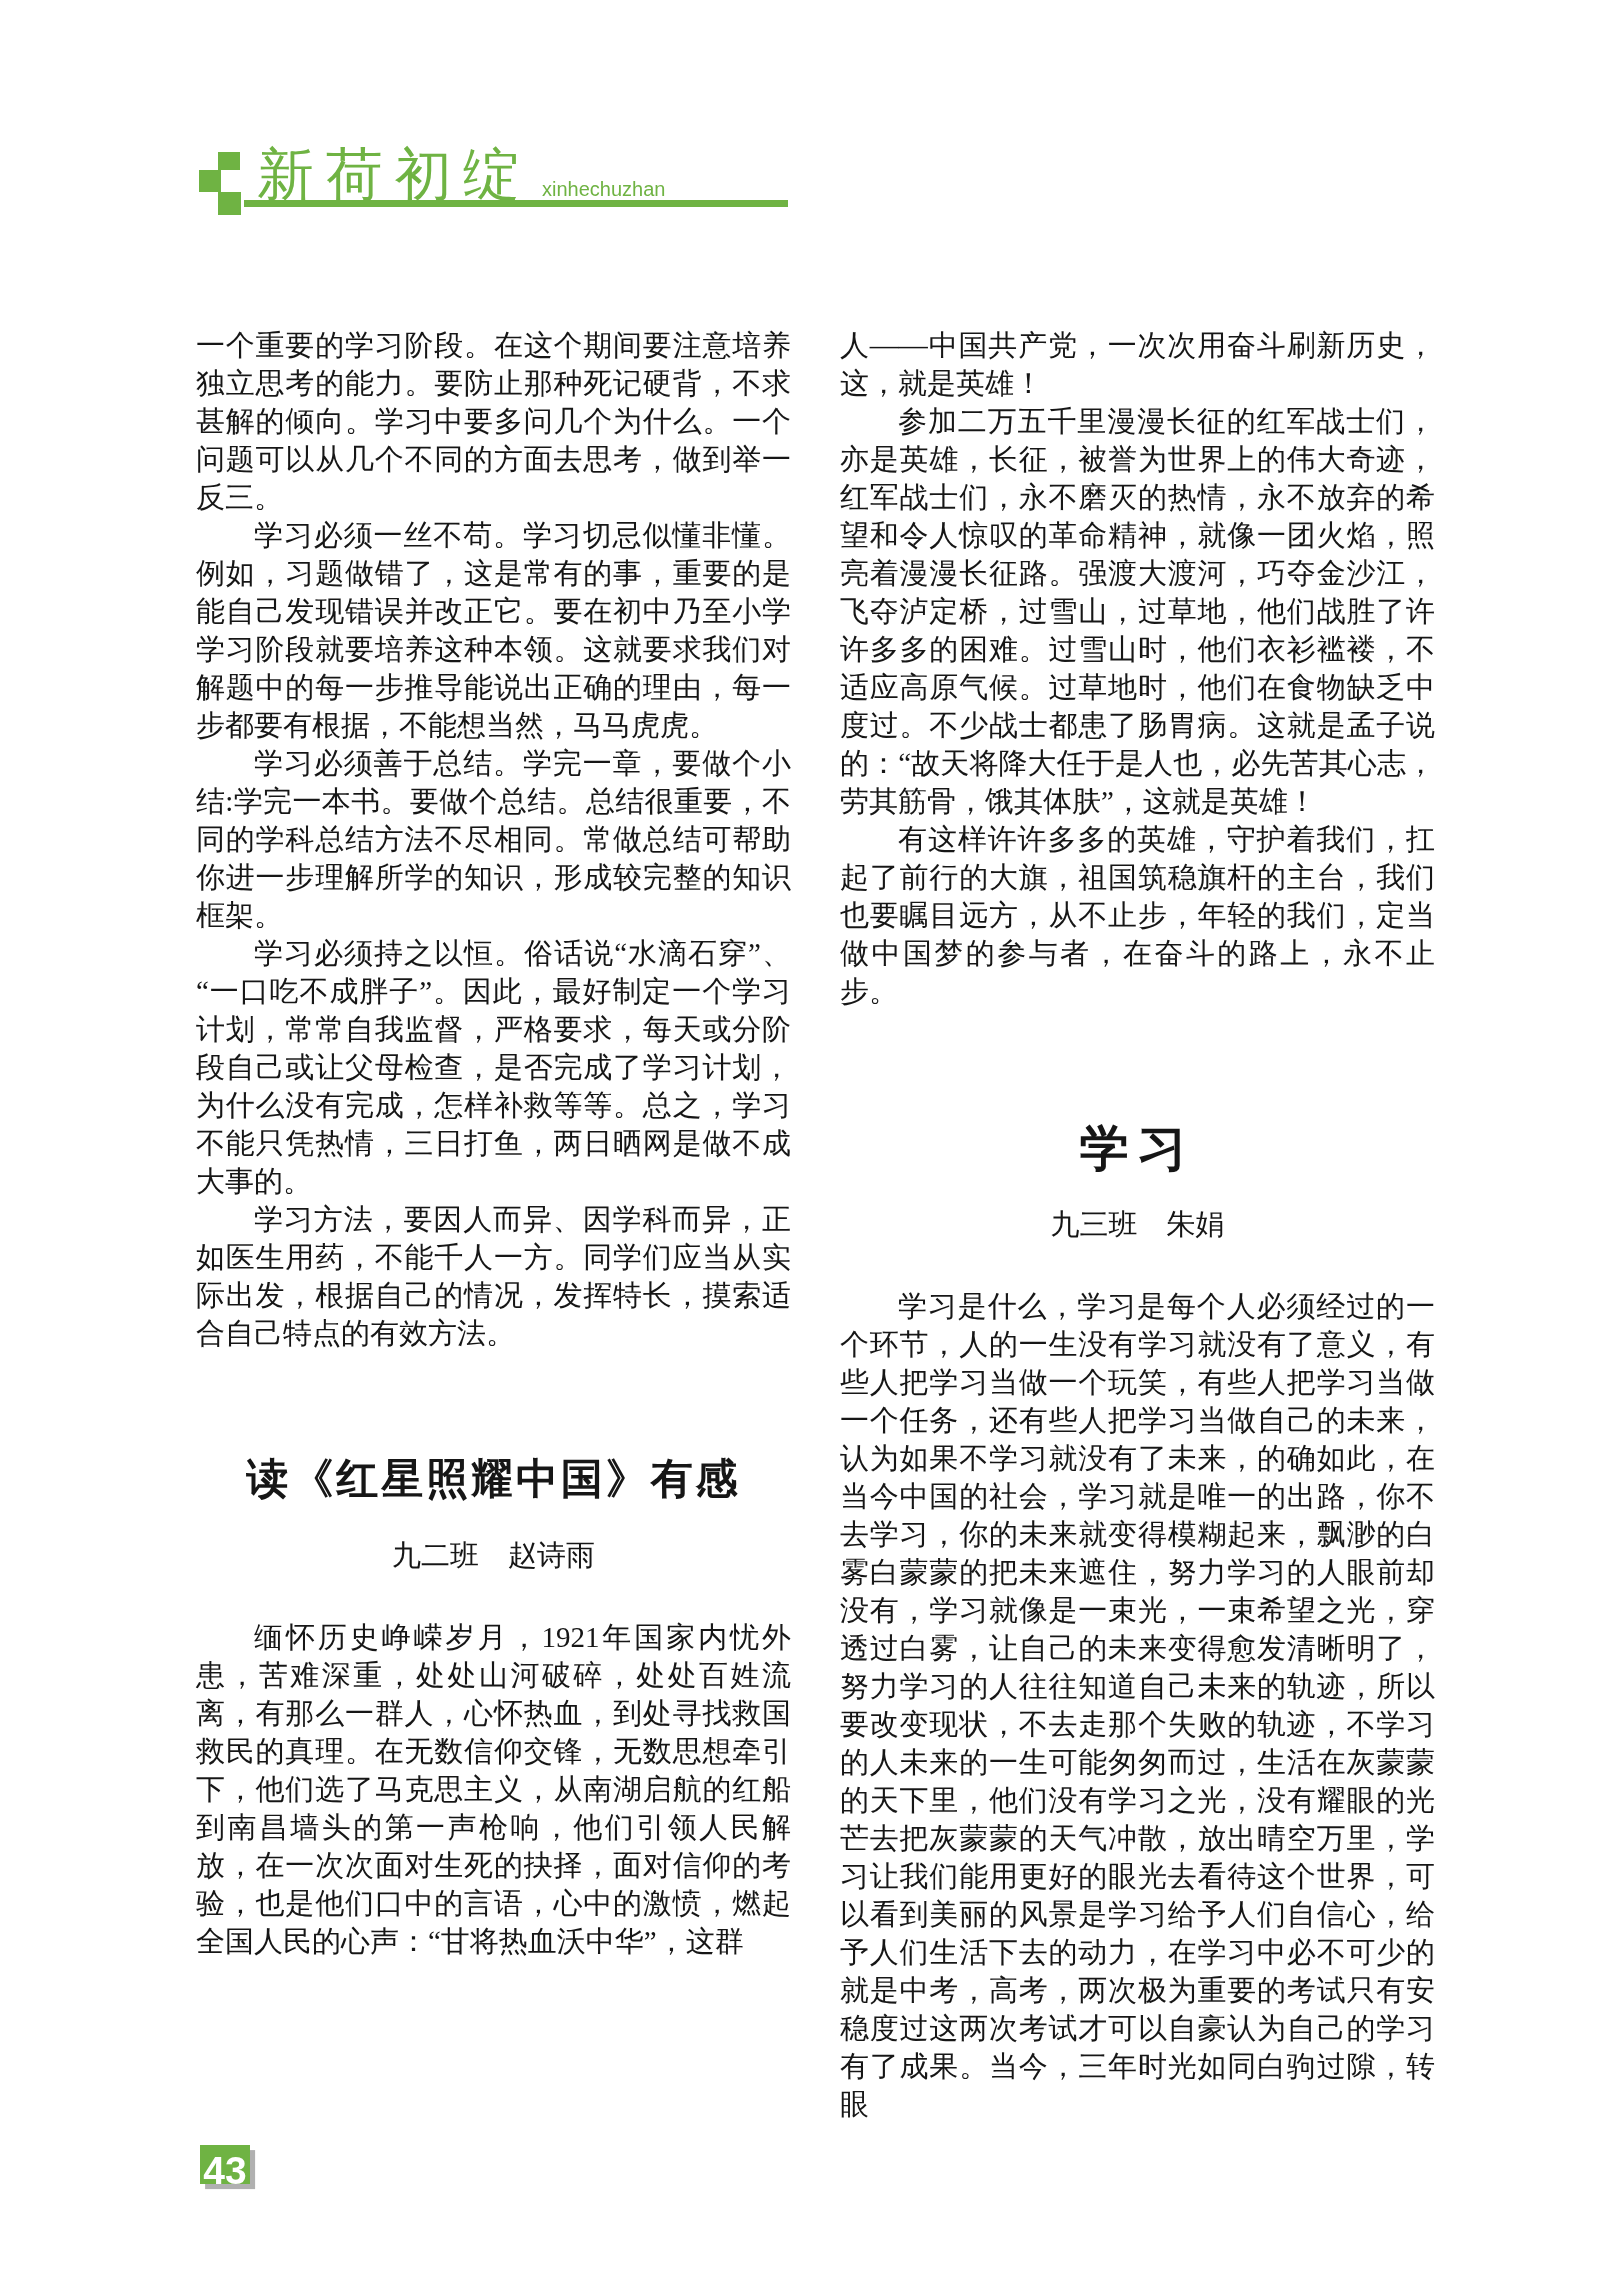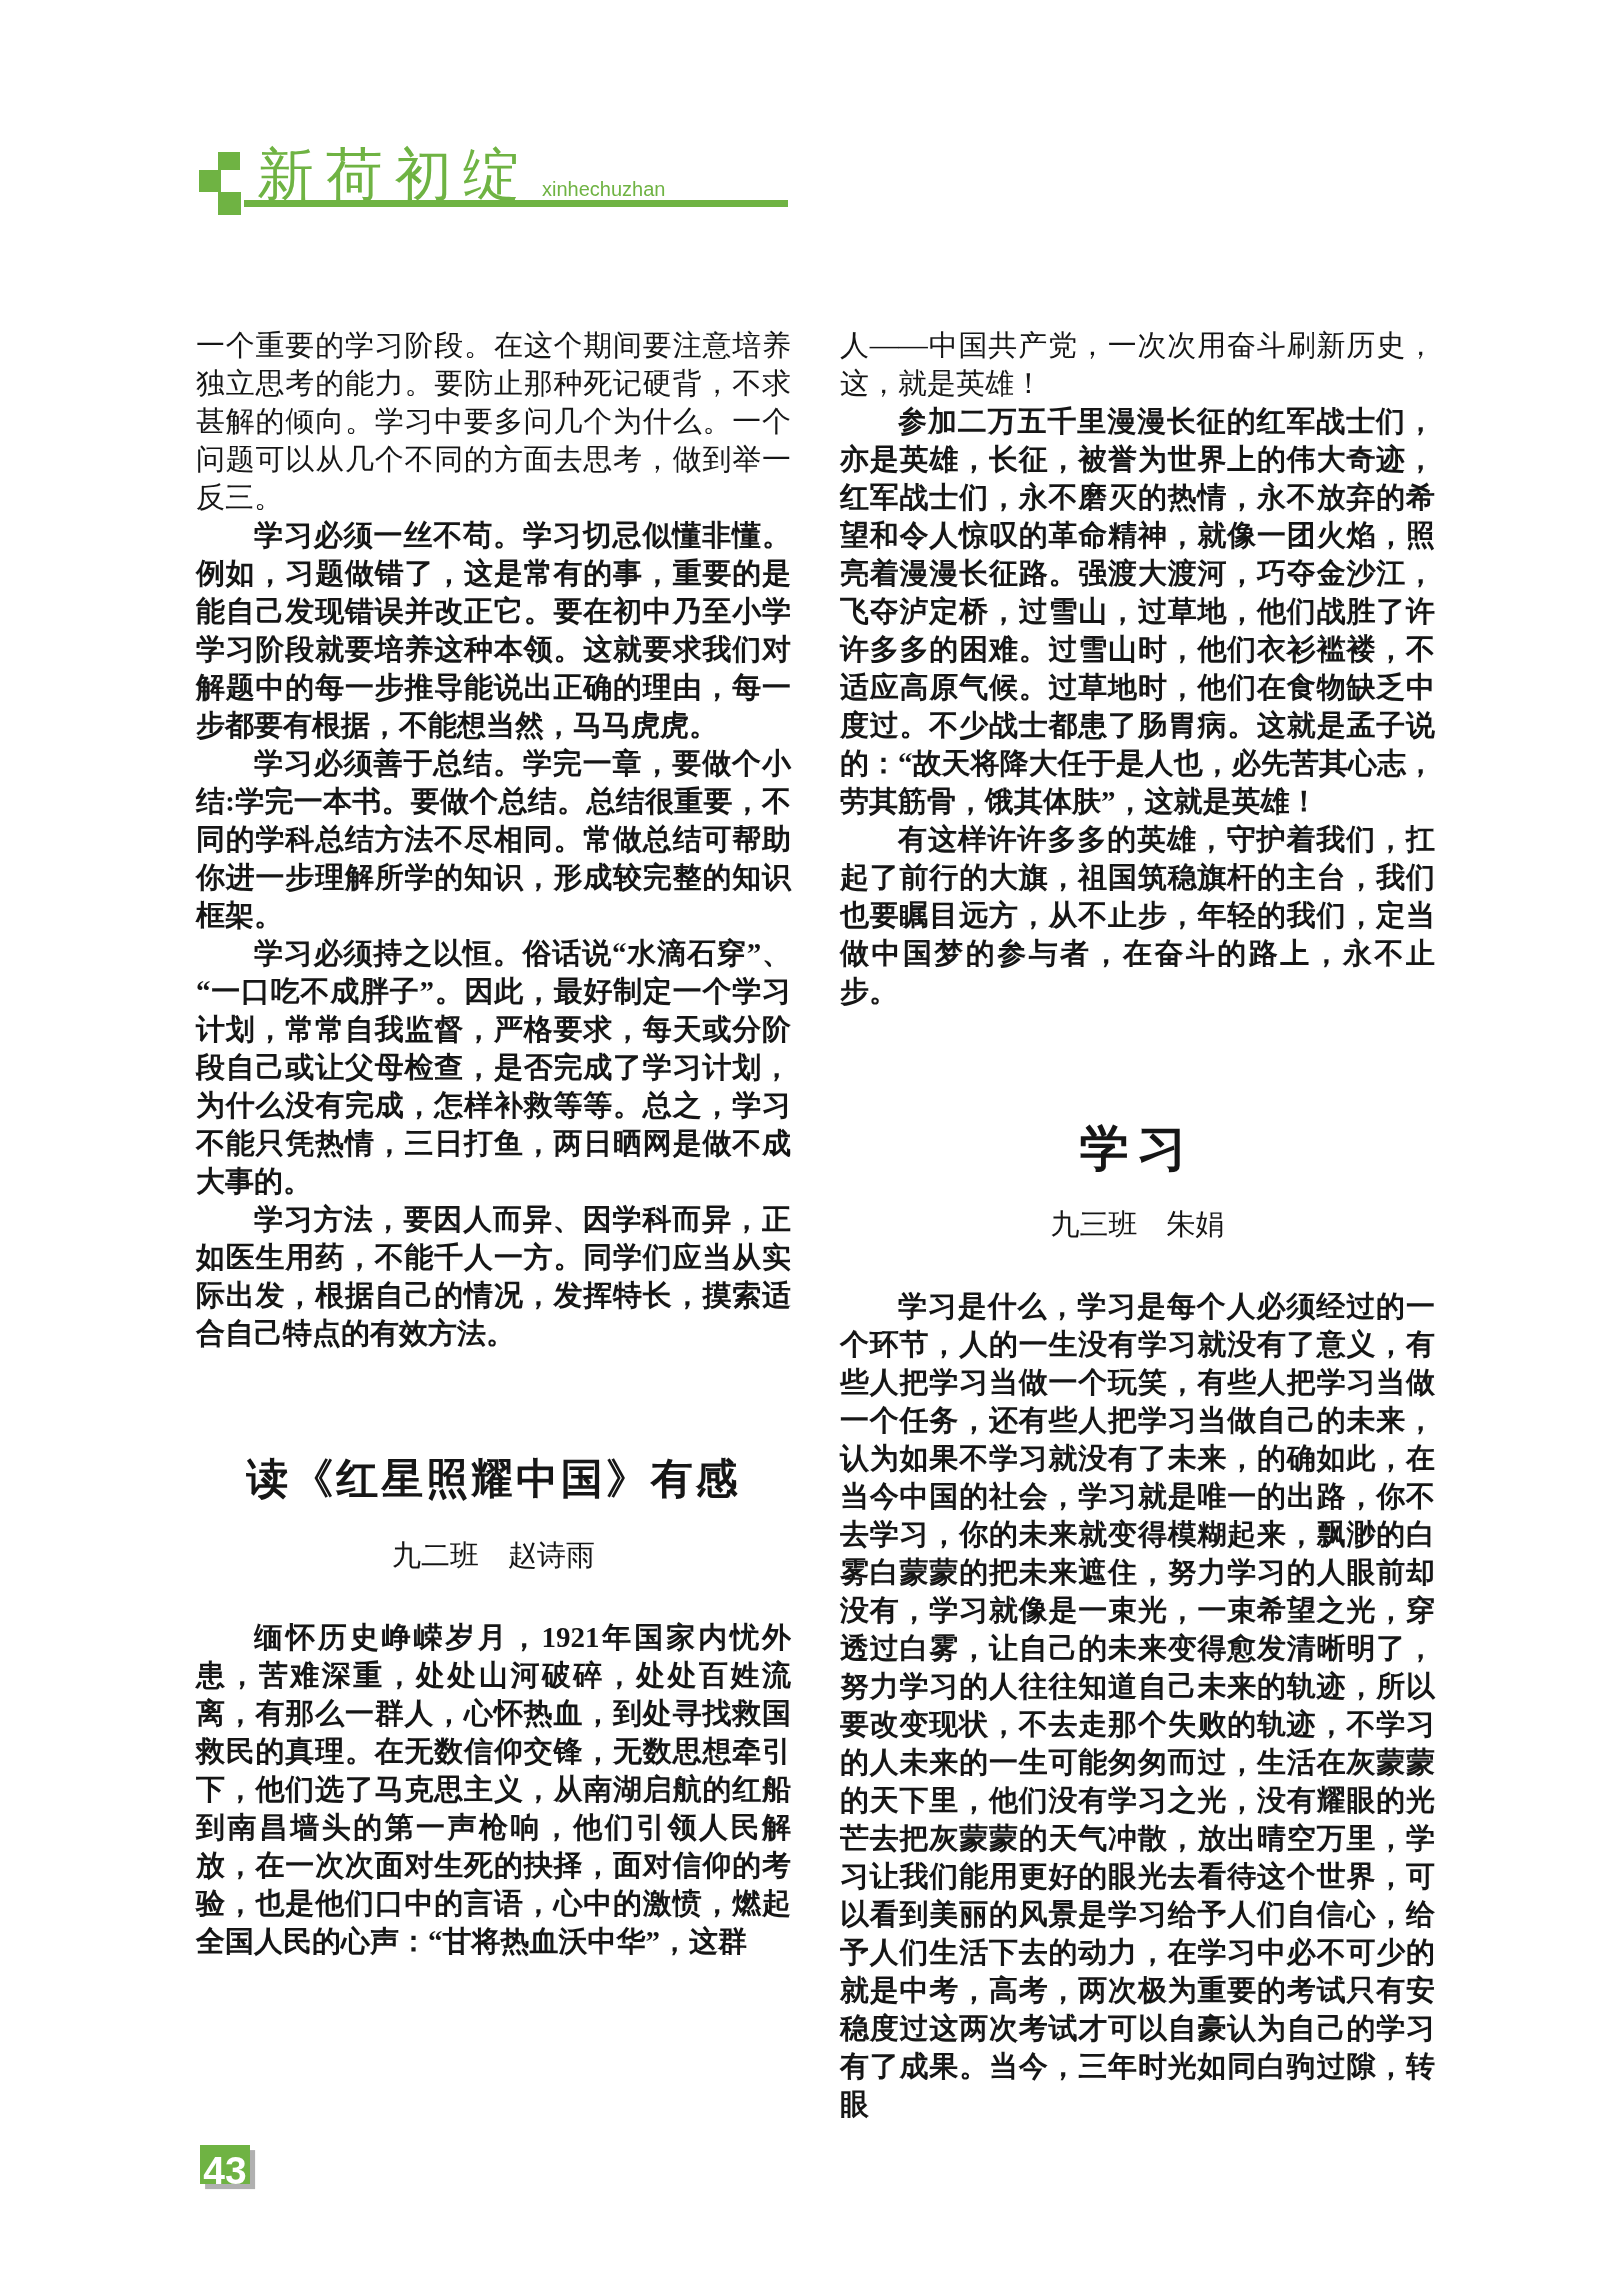--- a/index.html
+++ b/index.html
@@ -36,21 +36,21 @@
 
   
   .col{
     position:absolute;top:326px;width:595px;
     font-size:29px;line-height:38px;
     text-align:justify;text-justify:inter-ideograph;
   }
   .col-left{left:196px;}
   .col-right{left:840px;}
   .col p{margin:0;}
-  .col p.indent{text-indent:2em;font-weight:bold;}
+  .col p.indent{text-indent:2em;}
 
   .article-title{
     margin:102px 0 32px 0;
     text-align:center;
     font-size:42px;font-weight:600;letter-spacing:2.9px;
     line-height:1.2;
   }
   .article-title.small-title{margin:110px 0 26px 0;font-size:49px;letter-spacing:8.8px;}
   .byline{
     text-align:center;

